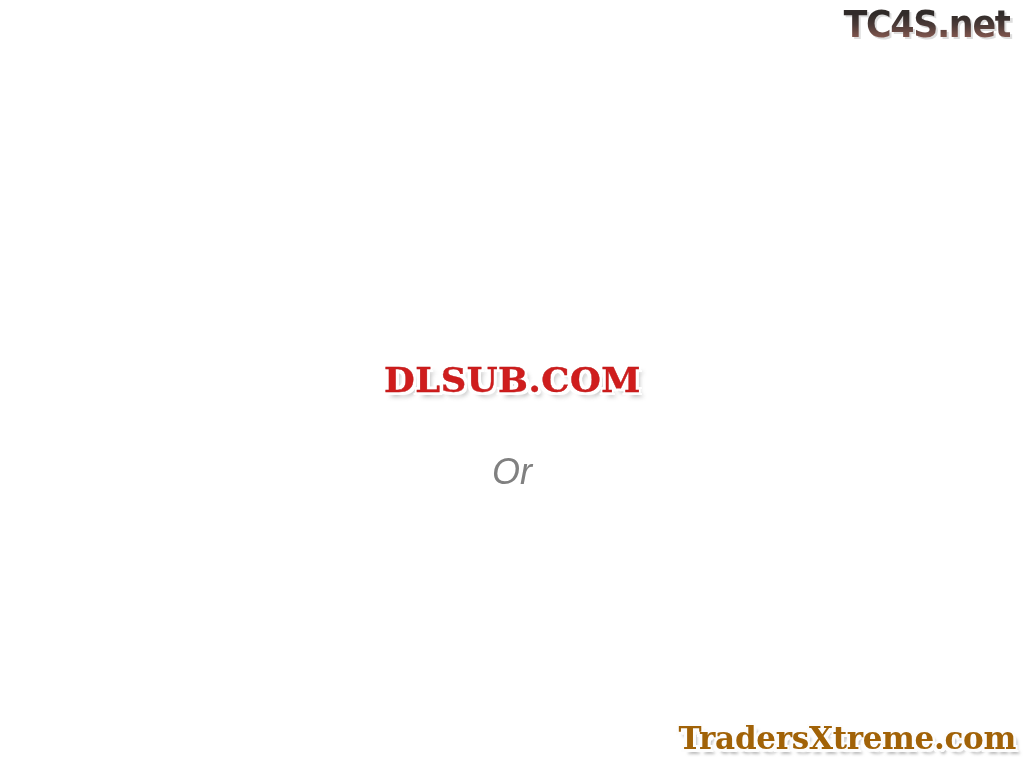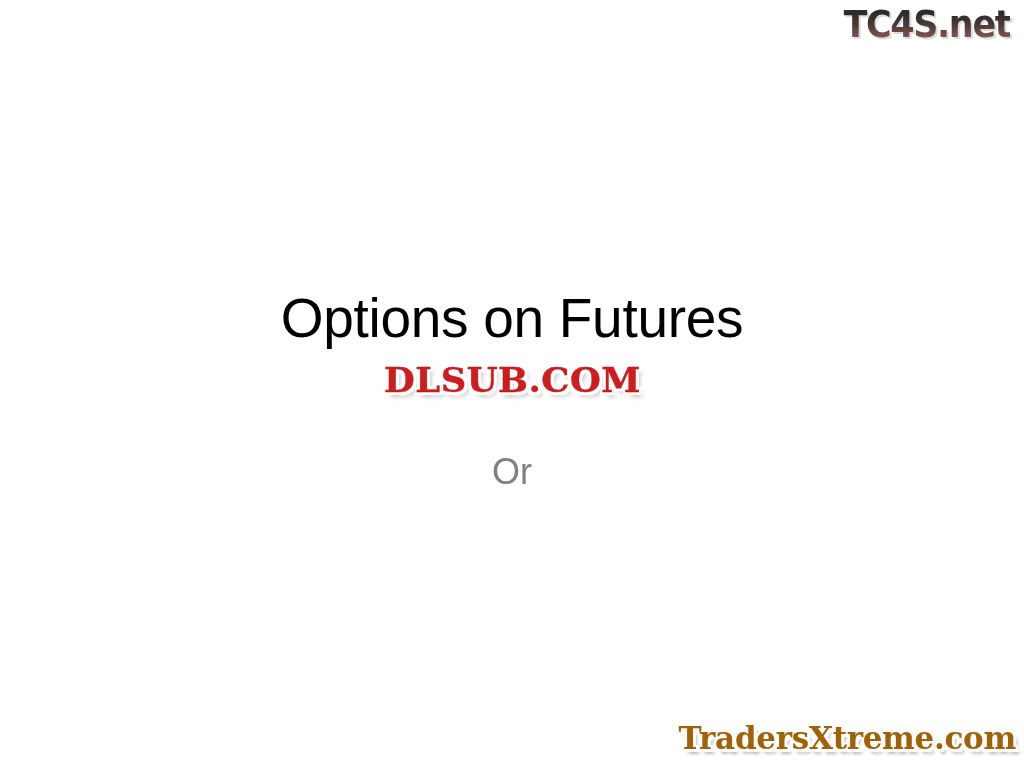--- a/index.html
+++ b/index.html
@@ -123,20 +123,21 @@
     top: 445px;
     text-align: center;
   }
   .subtitle-line {
     font-family: "Liberation Sans", sans-serif;
     font-weight: normal;
     font-size: 36px;
     line-height: 54px;
     color: #808080;
     letter-spacing: 0px;
+    font-style: italic;
   }
 
   
   .tx-wrap {
     position: absolute;
     right: 8px;
     bottom: 10px;
     pointer-events: none;
   }
   .tx-logo {
@@ -166,23 +167,20 @@
 </head>
 <body>
 
 <div class="slide">
 
   <div>
     <div class="tc4s-shadow">TC4S.net</div>
     <div class="tc4s-logo">TC4S.net</div>
   </div>
 
-  <div class="title-block">
-    <div class="slide-title">Options on Futures</div>
-  </div>
 
   <div class="dlsub-wrap">
     <span class="dlsub-logo">DLSUB.COM</span>
   </div>
 
   <div class="subtitle-block">
     <div class="subtitle-line">Or</div>
   </div>
 
   <div class="tx-wrap">

